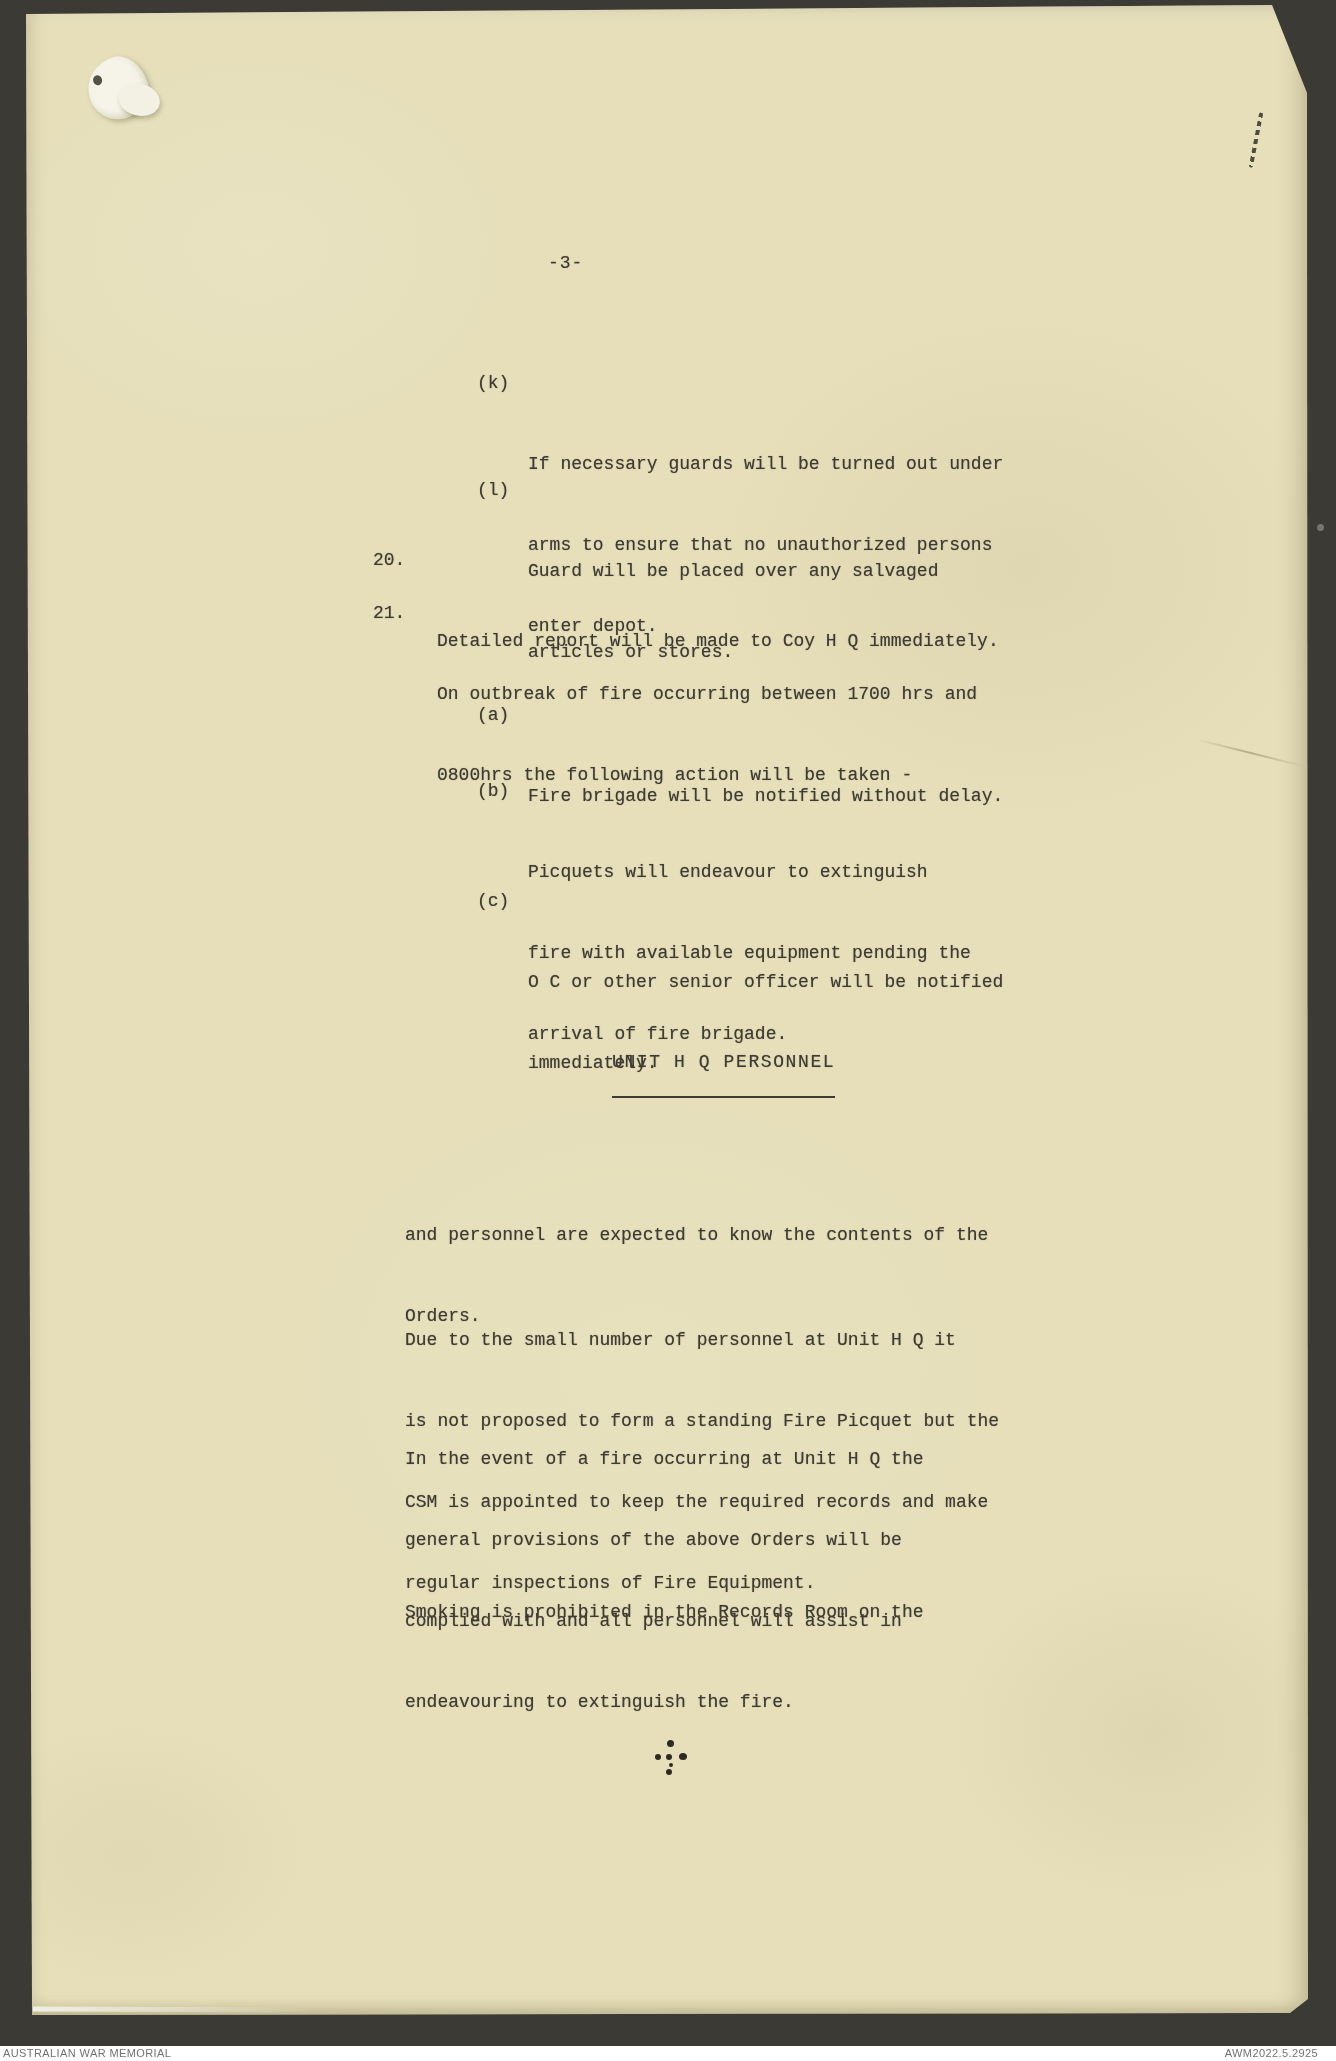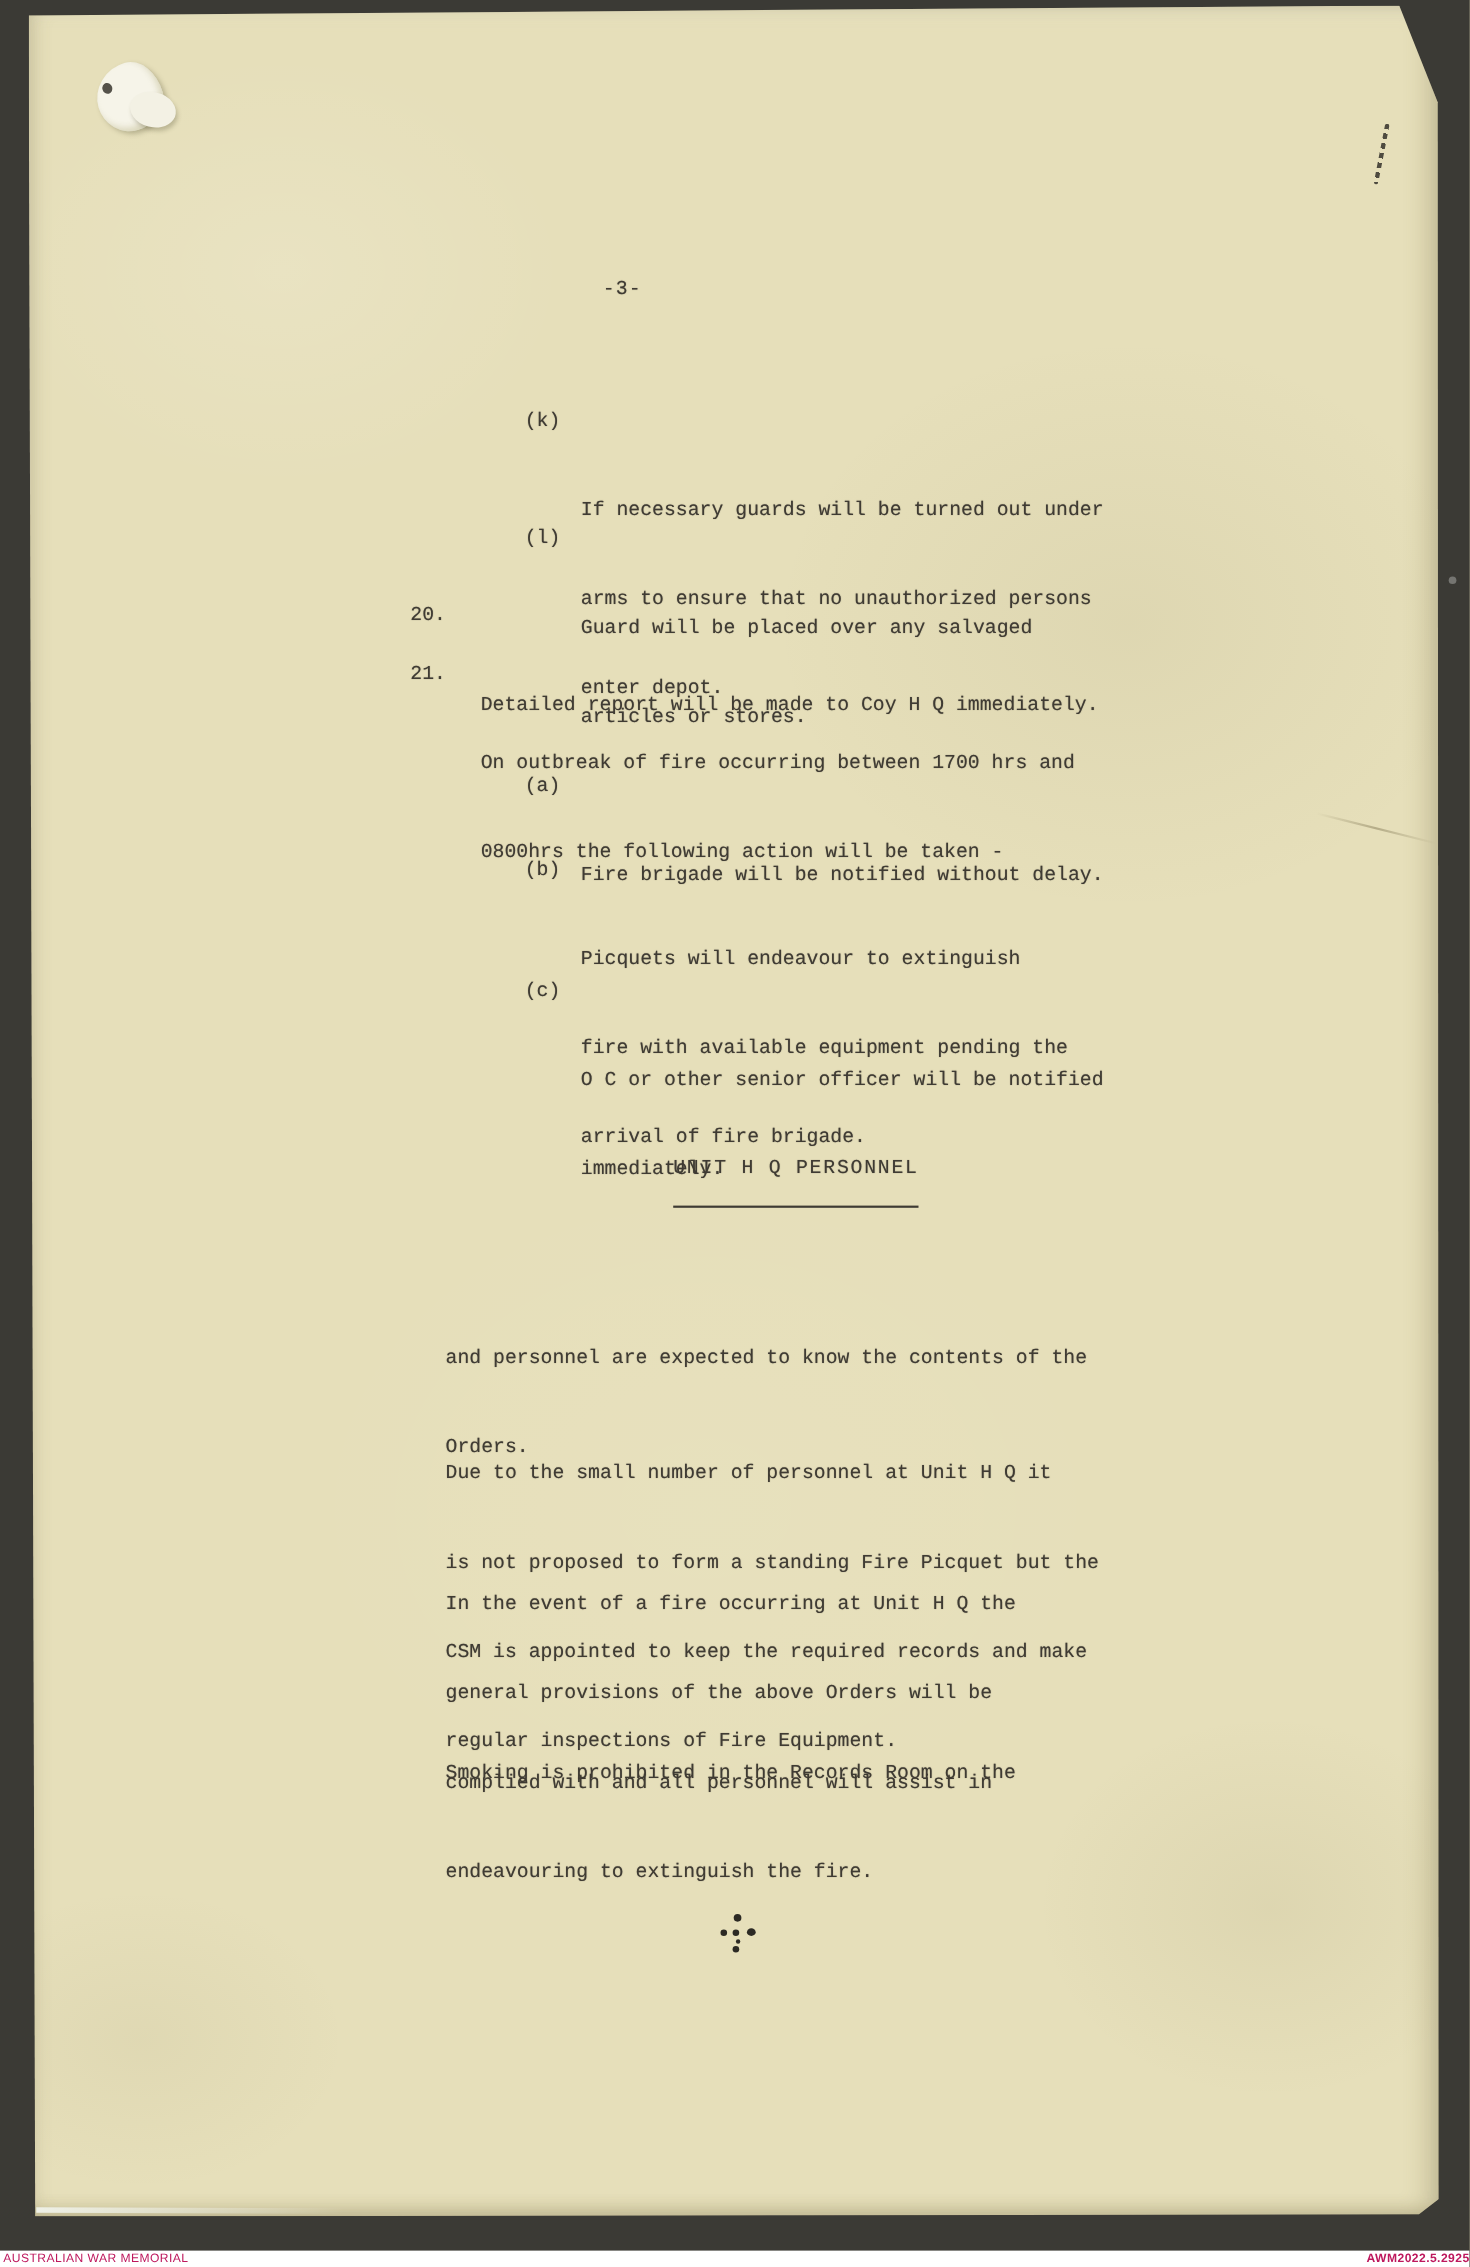--- a/index.html
+++ b/index.html
@@ -82,24 +82,24 @@
   .dots{position:absolute;left:652px;top:1738px;width:36px;height:40px;}
   .dots span{position:absolute;background:#2c2a24;border-radius:50%;}
   .d1{left:15px;top:2px;width:7px;height:7px;}
   .d2{left:3px;top:16px;width:6px;height:6px;}
   .d3{left:14px;top:16px;width:6px;height:6px;}
   .d4{left:27px;top:15px;width:8px;height:7px;border-radius:60% 40% 50% 50%;}
   .d5{left:17px;top:25px;width:4px;height:4px;}
   .d6{left:14px;top:31px;width:6px;height:6px;}
   .footer{
     position:absolute;left:0;top:2046px;width:1336px;height:15px;background:#ffffff;
-    font-family:"Liberation Sans","DejaVu Sans",sans-serif;color:#be185d;
+    font-family:"Liberation Sans","DejaVu Sans",sans-serif;color:#737373;
   }
   .footer .fl{position:absolute;left:3px;top:1px;font-size:11px;letter-spacing:.4px;}
-  .footer .fr{position:absolute;right:0;top:1px;font-size:11px;letter-spacing:.4px;font-weight:bold;}
+  .footer .fr{position:absolute;right:18px;top:1px;font-size:11px;letter-spacing:.4px;}
 </style>
 </head>
 <body>
 
 <div class="backdrop"></div>
 <div class="paper"></div>
 <div class="tear"></div>
 <div class="squiggle"></div>
 <div class="crease"></div>
 <div class="edge-sliver"></div>

